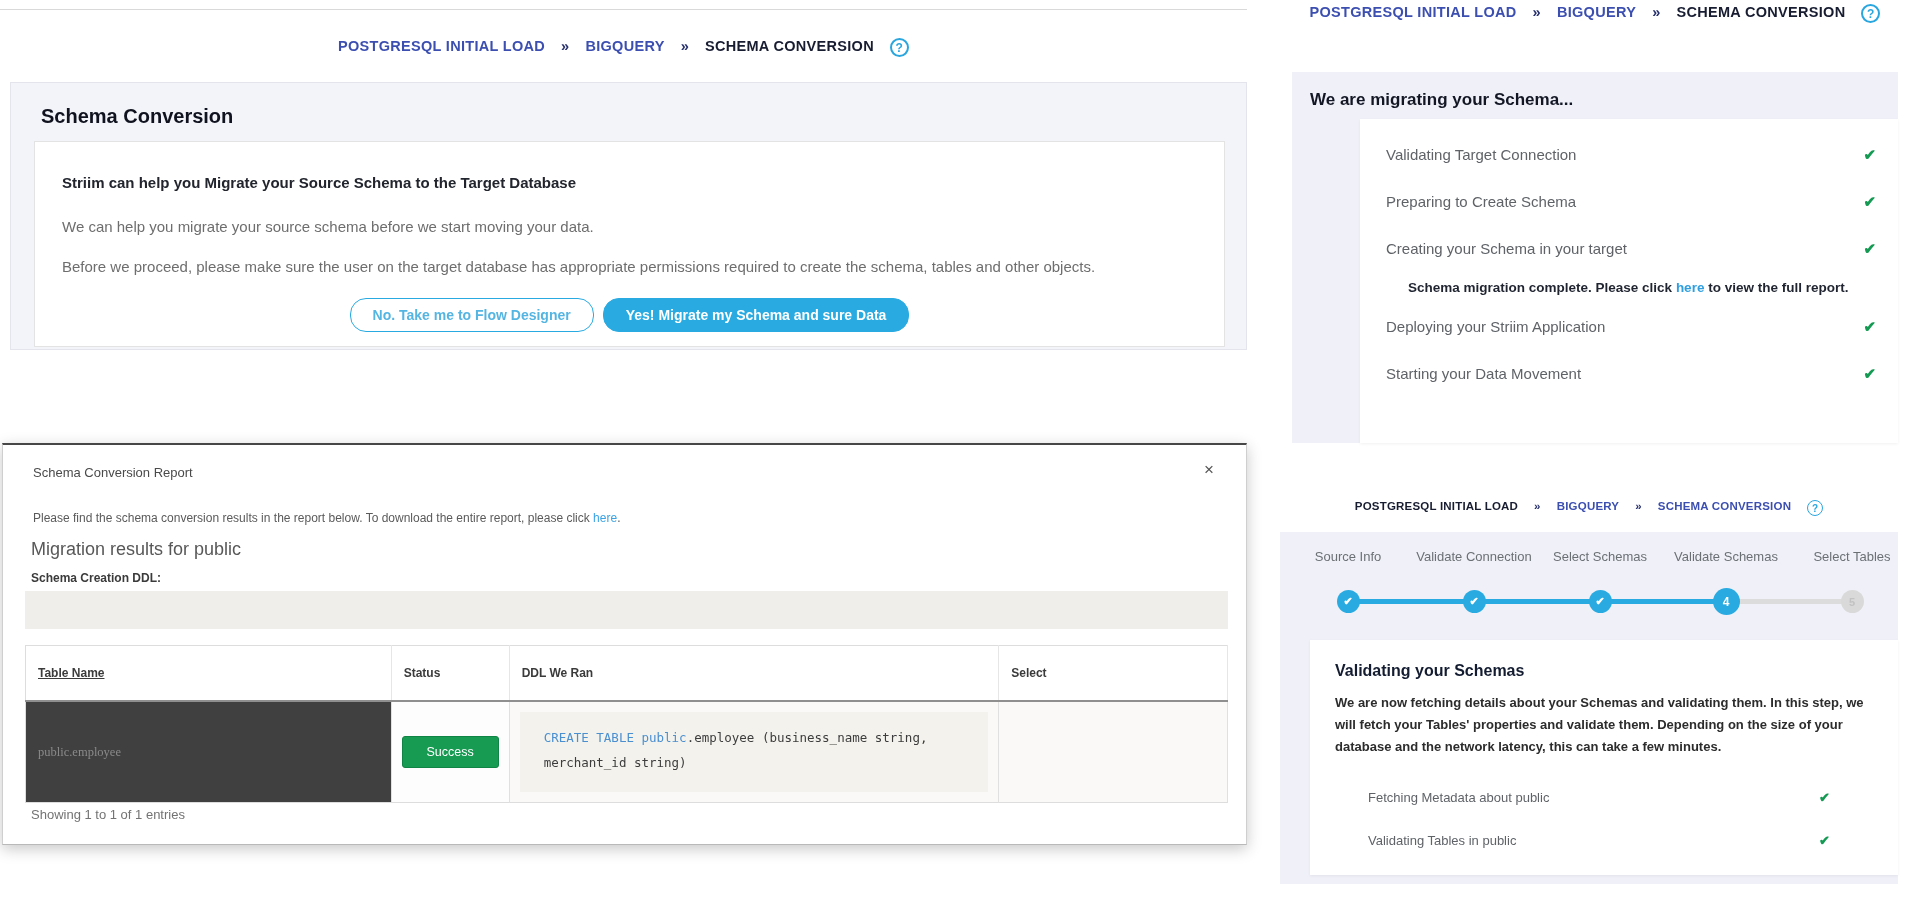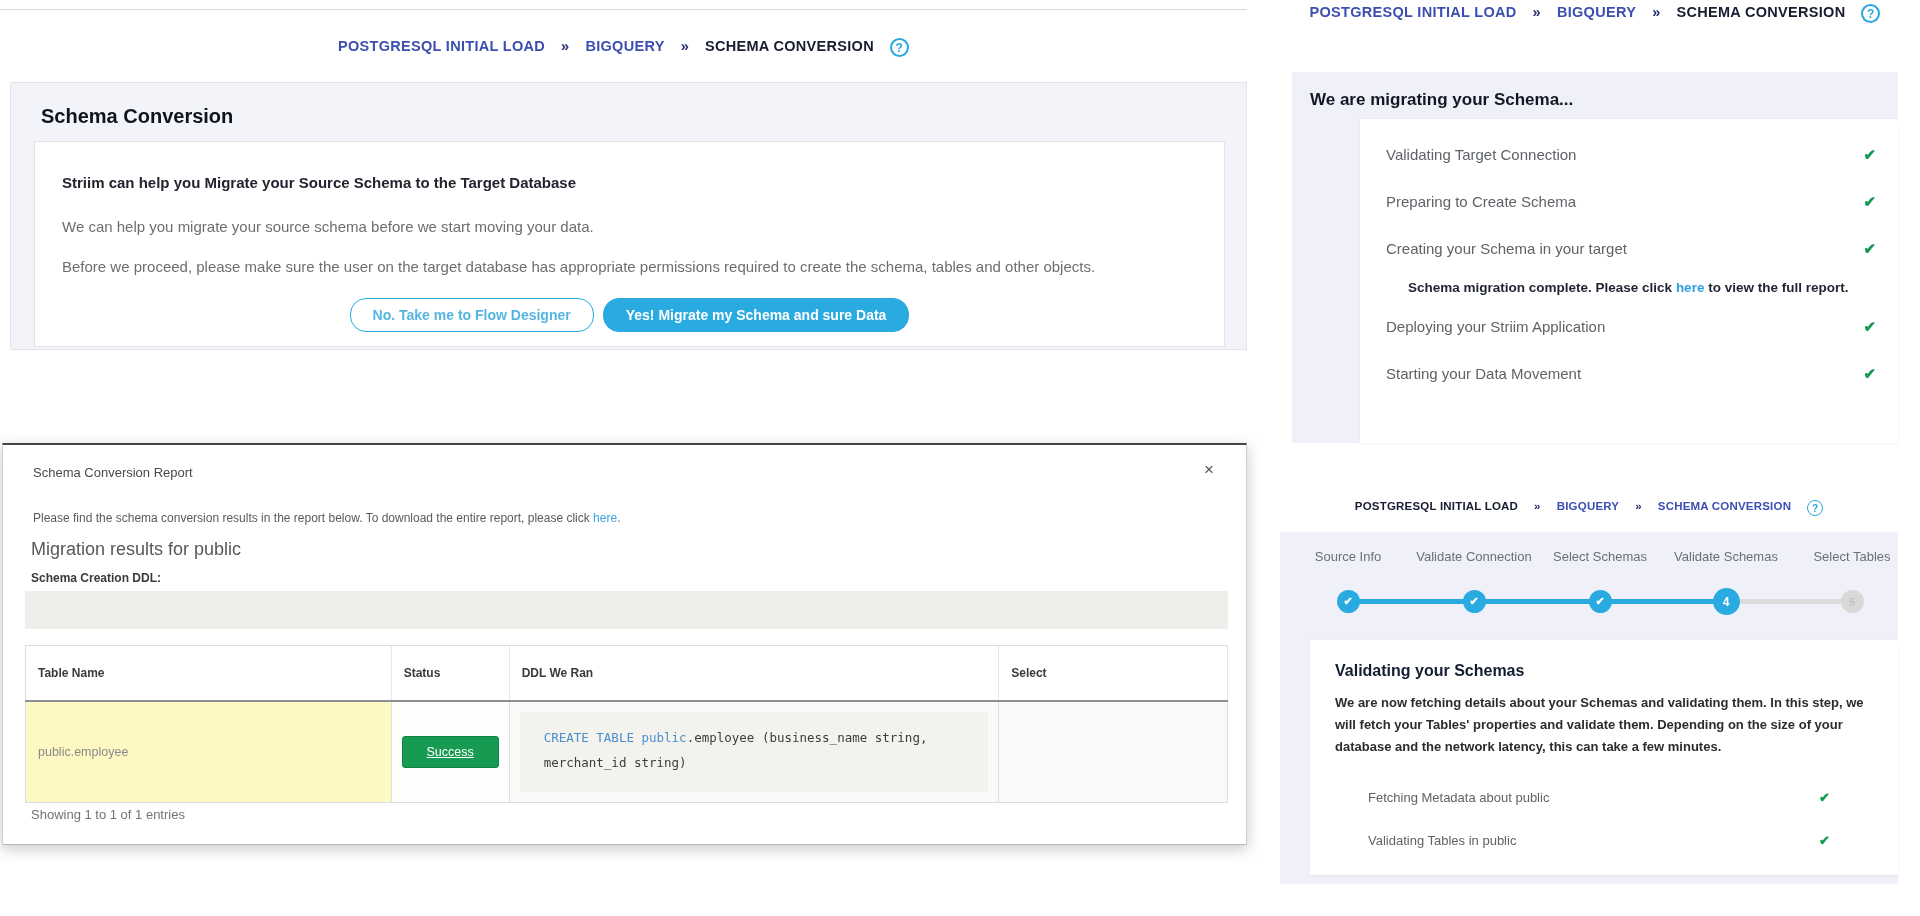--- a/index.html
+++ b/index.html
@@ -47,27 +47,27 @@
   .m-intro { position:absolute; left:30px; top:66px; font-size:12px; color:#5a5a5a; }
   .m-link { color:#3aa3e3; text-decoration:none; cursor:pointer; }
   .m-section { position:absolute; left:28px; top:94px; font-size:18px; font-weight:400; color:#585858; }
   .m-ddl-label { position:absolute; left:28px; top:126px; font-size:12px; font-weight:700; color:#3b3b3b; }
   .m-ddl-box { position:absolute; left:22px; top:146px; width:1203px; height:38px; background:#efeeea; }
   .m-table { position:absolute; left:22px; top:200px; width:1203px; border:1px solid #ddd; border-collapse:collapse; }
   .m-table th { border-right:1px solid #e6e6e6; border-bottom:2px solid #8f8f8f;
                 font-size:12px; font-weight:700; color:#3b3b3b; text-align:left;
                 padding:20px 12px; background:#fff; }
   .m-table td { border-right:1px solid #e0e0e0; font-size:12.5px; vertical-align:middle; height:100px; }
-  .col-name { width:366px; } .col-status { width:118px; } .col-ddl { width:490px; } .col-msg { width:229px; }
-  .cell-name { background:#fef9c3; color:#8a8a8a; padding:0 12px; }
+  .col-name { width:366px;text-decoration:underline; } .col-status { width:118px; } .col-ddl { width:490px; } .col-msg { width:229px; }
+  .cell-name { background:#404040; color:#8a8a8a; padding:0 12px;font-family:Liberation Serif, serif; }
   .cell-status { background:#fdfdfd; text-align:center; }
   .cell-ddl { background:#faf9f7; padding:10px; }
   .cell-msg { background:#faf9f7; }
   .badge-success { display:inline-block; background:#179b53; border:1px solid #0f8445; color:#fff;
-                   font-size:12.5px; padding:8px 24px; border-radius:3px; cursor:pointer;text-decoration:underline; }
+                   font-size:12.5px; padding:8px 24px; border-radius:3px; cursor:pointer; }
   .codebox { background:#f3f2ed; padding:13px 24px; font-family:"DejaVu Sans Mono", monospace;
              font-size:12.5px; line-height:2; color:#3d3d3d; height:80px; }
   .kw { color:#4a8fd0; }
   .m-footer { position:absolute; left:28px; top:362px; font-size:13px; color:#737373; }
 
   
   .crumbs-tr { position:absolute; left:1292px; top:4px; width:606px; justify-content:center; }
   .mig-panel { position:absolute; left:1292px; top:72px; width:606px; height:371px; background:#f0f1f8; }
   .mig-title { position:absolute; left:18px; top:18px; font-size:17px; font-weight:700; color:#131725; }
   .mig-card { position:absolute; left:68px; top:47px; width:538px; height:324px; background:#fff;

